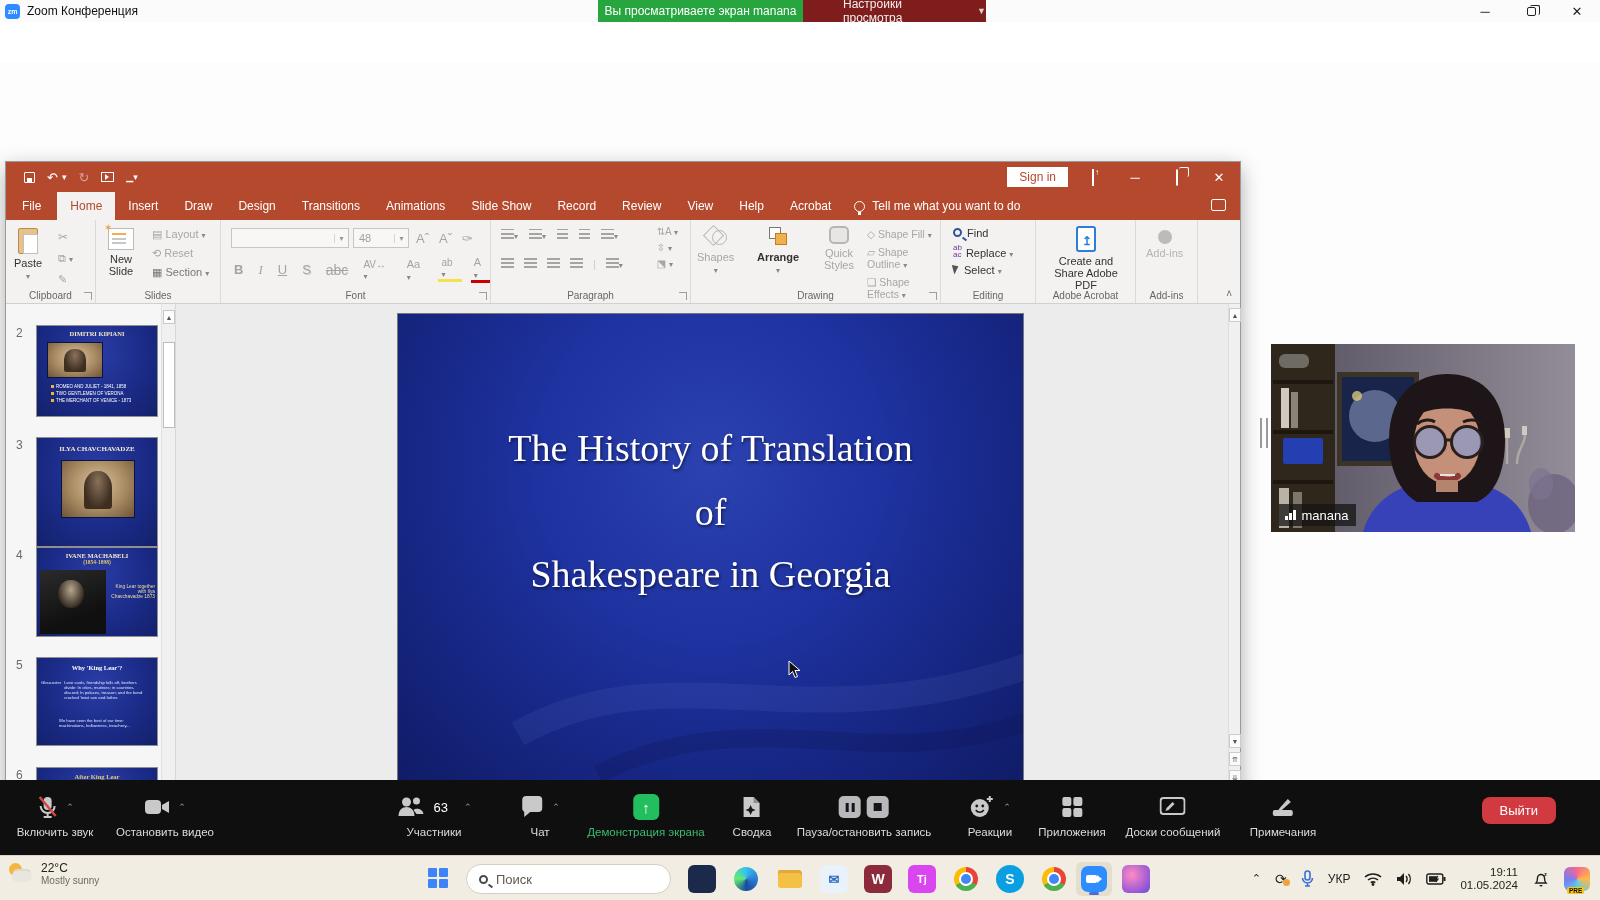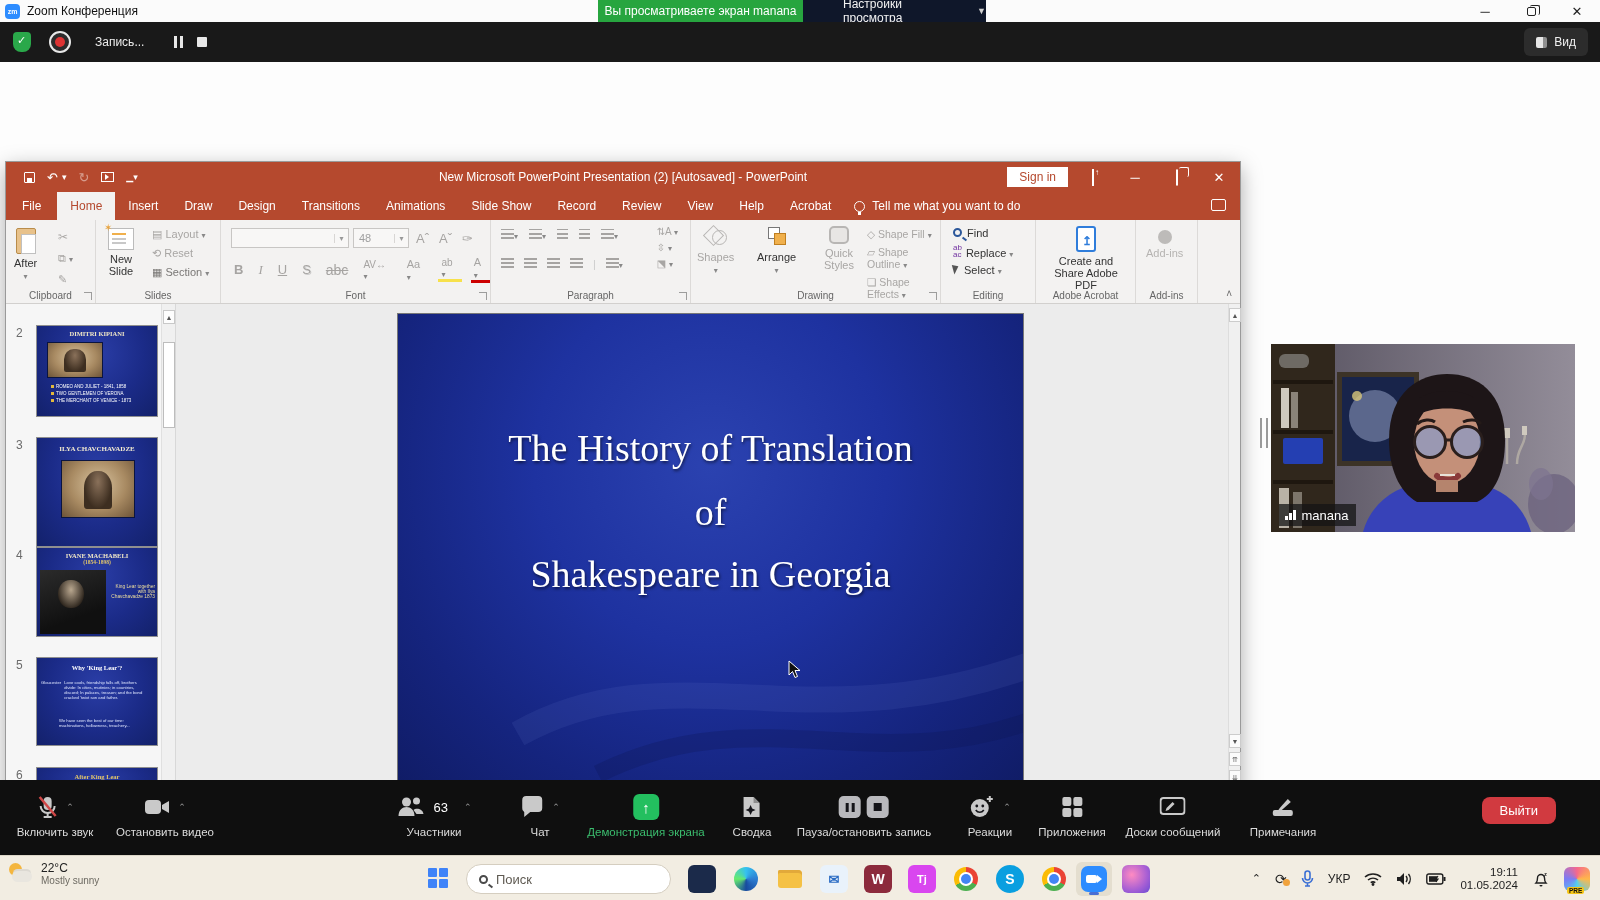--- a/index.html
+++ b/index.html
@@ -5,21 +5,21 @@
   * { margin:0; padding:0; box-sizing:border-box; }
   html,body { width:1600px; height:900px; background:#000; overflow:hidden; }
   body { font-family:"Liberation Sans", sans-serif; }
   #screen { position:relative; width:1600px; height:900px; background:#fff; }
 
   
   .zm-titlebar { position:absolute; top:0; left:0; width:1600px; height:22px; background:#fbfbfb; display:flex; align-items:center; }
   .zm-logo { width:15px; height:15px; margin-left:5px; border-radius:4px; background:#2d8cff; color:#fff; font-size:7px; font-weight:bold; display:flex; align-items:center; justify-content:center; }
   .zm-title { margin-left:7px; font-size:12px; color:#111; }
   .zm-banner { position:absolute; left:598px; top:0; width:205px; height:22px; background:#27a53f; color:#fff; font-size:12px; display:flex; align-items:center; justify-content:center; }
-  .zm-viewsettings { position:absolute; left:803px; top:0; width:183px; height:22px; background:#0f172a; color:#f2f2f2; font-size:12px; display:flex; align-items:center; justify-content:center; gap:20px;padding-left:40px; }
+  .zm-viewsettings { position:absolute; left:803px; top:0; width:183px; height:22px; background:#7f1d1d; color:#f2f2f2; font-size:12px; display:flex; align-items:center; justify-content:center; gap:20px;padding-left:40px; }
   .zm-viewsettings .chev { font-size:9px; color:#cfcfcf; }
   .zm-winbtns { position:absolute; right:0; top:0; height:22px; display:flex; align-items:center; }
   .zm-winbtn { width:46px; height:22px; display:flex; align-items:center; justify-content:center; color:#222; font-size:13px; }
   .restore-box { width:9px; height:9px; border:1px solid #222; border-radius:2px; position:relative; }
   .restore-box::before { content:""; position:absolute; left:2px; top:-3px; width:9px; height:9px; border:1px solid #222; border-left:none; border-bottom:none; border-radius:2px; }
 
   
   .zm-controlbar { position:absolute; top:22px; left:0; width:1600px; height:40px; background:#191919; display:flex; align-items:center; }
   .shield { width:18px; height:20px; margin-left:13px; background:#2aa84a; border-radius:4px 4px 8px 8px; position:relative; }
   .shield::after { content:"✓"; position:absolute; left:4px; top:2px; color:#fff; font-size:11px; }
@@ -206,49 +206,34 @@
     </div>
     <div class="zm-winbtns">
       <div class="zm-winbtn">─</div>
       <div class="zm-winbtn">
           <span class="restore-box"></span>
         </div>
       <div class="zm-winbtn">✕</div>
     </div>
   </div>
 
-  <div class="zm-controlbar">
-    <div class="shield"></div>
-    <div class="rec-dot"></div>
-    <div class="rec-label">Запись...</div>
-    <div class="rec-pause">
-        <i></i>
-        <i></i>
-      </div>
-    <div class="rec-stop"></div>
-    <div class="zm-viewbtn">
-      <span class="vicon"></span>
-      <span>Вид</span>
-    </div>
-  </div>
 
   <div class="desktop">
 
     <div class="ppt">
 
       <div class="ppt-titlebar">
         <div class="qat">
           <span class="floppy"></span>
           <span>↶</span>
             <span class="sml chev-s" style="color:#fff">▾</span>
           <span class="dis">↻</span>
           <span class="mon"></span>
           <span style="font-size:9px">▁▾</span>
         </div>
-        <div class="ppt-title">New Microsoft PowerPoint Presentation (2) [Autosaved]  -  PowerPoint</div>
         <div class="signin">Sign in</div>
         <div class="ppt-tb-icons">
           <div><span class="ribbonopt"></span></div>
           <div>─</div>
           <div><span class="restore-w"></span></div>
           <div>✕</div>
         </div>
       </div>
 
       <div class="ppt-menubar">
@@ -270,21 +255,21 @@
           <span>Tell me what you want to do</span>
         </div>
         <div class="menucomment"></div>
       </div>
 
       <div class="ribbon">
 
         <div class="rgroup" style="left:0;width:90px">
           <div class="bigbtn" style="position:absolute;left:8px;top:8px">
             <span class="clip-icon"></span>
-            <span>After</span>
+            <span>Paste</span>
             <span class="chev-s">▾</span>
           </div>
           <div style="position:absolute;left:52px;top:10px;display:flex;flex-direction:column;gap:8px">
             <span class="gray" style="font-size:12px">✂</span>
             <span class="gray" style="font-size:11px">⧉ <span class="chev-s">▾</span></span>
             <span class="gray" style="font-size:11px">✎</span>
           </div>
           <div class="glabel">Clipboard</div>
           <span class="dlaunch"></span>
         </div>
@@ -357,21 +342,21 @@
         </div>
 
         <div class="rgroup" style="left:685px;width:250px">
           <div class="bigbtn gray" style="position:absolute;left:6px;top:6px;color:#a8a6a4">
             <span class="shape-i"></span>
             <span>Shapes</span>
               <span class="chev-s">▾</span>
           </div>
           <div class="bigbtn" style="position:absolute;left:66px;top:6px">
             <span class="arrange-i"></span>
-            <span style="font-weight:normal">Arrange</span>
+            <span style="font-weight:bold">Arrange</span>
               <span class="chev-s">▾</span>
           </div>
           <div class="bigbtn gray" style="position:absolute;left:126px;top:6px;color:#a8a6a4">
             <span class="qstyle-i"></span>
             <span style="width:44px;text-align:center">Quick Styles</span>
           </div>
           <div style="position:absolute;left:176px;top:8px;display:flex;flex-direction:column;gap:6px;font-size:10.5px" class="gray">
             <span>◇ <span>Shape Fill</span> <span class="chev-s">▾</span></span>
             <span>▱ <span>Shape Outline</span> <span class="chev-s">▾</span></span>
             <span>❏ <span>Shape Effects</span> <span class="chev-s">▾</span></span>

